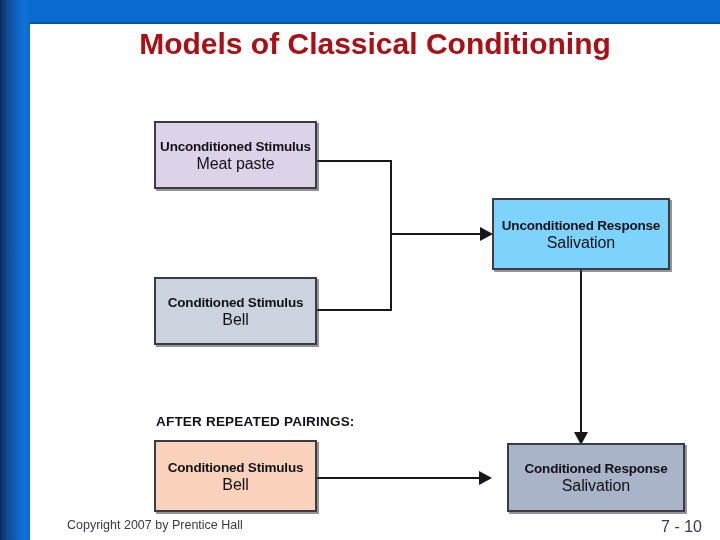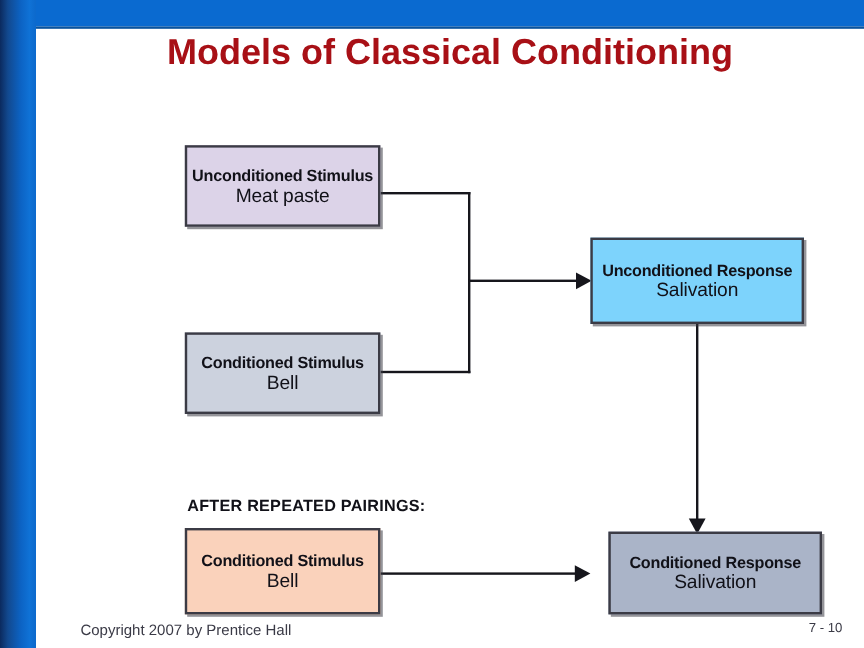--- a/index.html
+++ b/index.html
@@ -150,21 +150,21 @@
     top: 518px;
     font-size: 12.5px;
     color: #3a3a46;
     white-space: nowrap;
     margin-left: 27px;
   }
   .footer-right {
     position: absolute;
     right: 18px;
     top: 518px;
-    font-size: 11px;
+    font-size: 16px;
     color: #3a3a46;
     white-space: nowrap;
   }
 </style>
 </head>
 <body>
 
 <div id="slide">
 
   <div class="left-band"></div>

